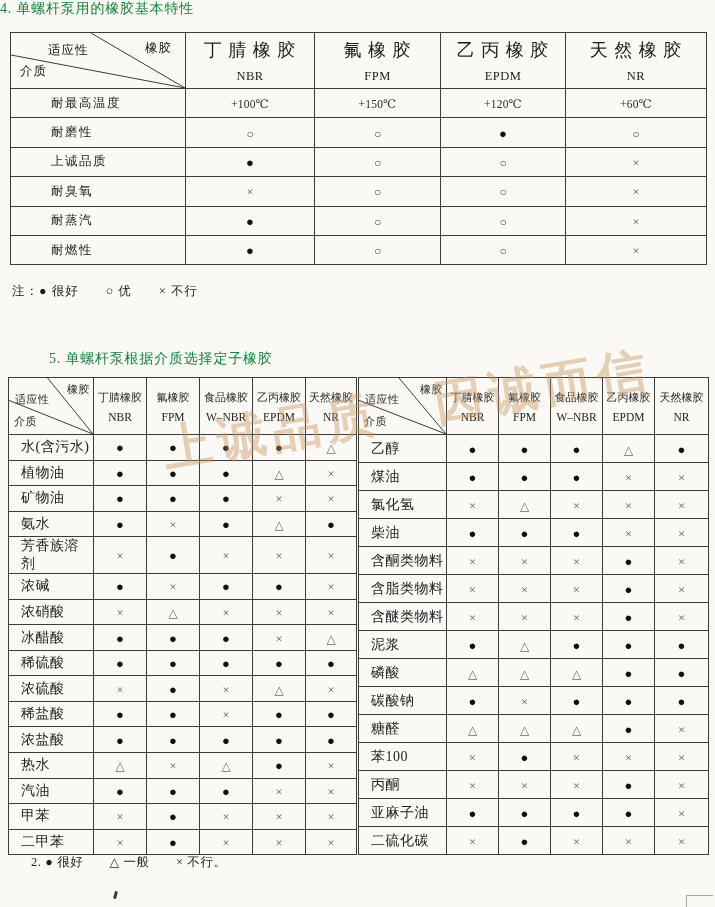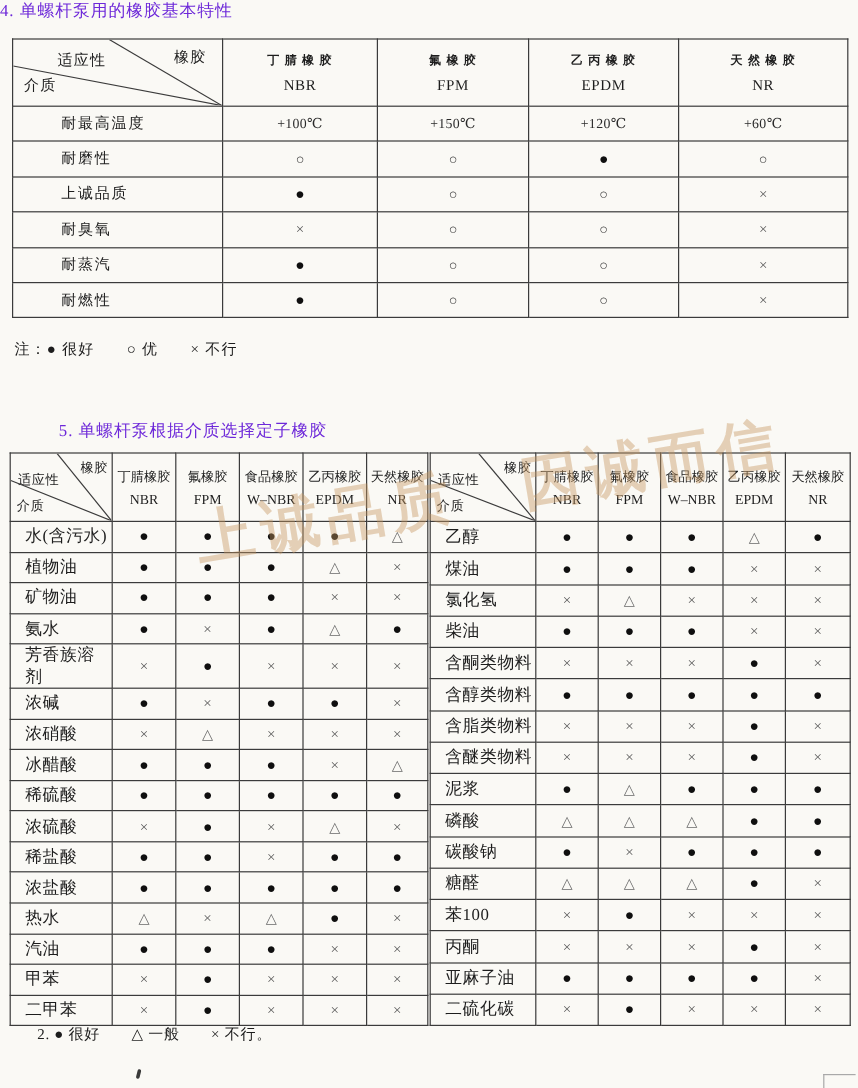--- a/index.html
+++ b/index.html
@@ -3,35 +3,35 @@
 <meta charset="utf-8">
 <style>
   html,body{margin:0;padding:0;}
   body{
     width:715px;height:907px;position:relative;overflow:hidden;
     background:#faf9f5;
     font-family:"Liberation Serif","DejaVu Serif",serif;
     color:#1d1d1d;
   }
   .abs{position:absolute;}
-  .sec-title{font-size:14px;letter-spacing:0.8px;color:#6d28d9;}
+  .sec-title{font-size:14px;letter-spacing:0.8px;color:#15803d;}
   
   table.tbl{border-collapse:collapse;table-layout:fixed;}
   table.tbl th,table.tbl td{
     border:1px solid #3b3b3b;padding:0;margin:0;
     text-align:center;vertical-align:middle;font-weight:normal;
     overflow:hidden;
   }
   table.tbl{border:1.5px solid #262626;}
   
   #table4{left:10px;top:32px;width:696px;}
   #table4 thead tr{height:56px;}
   #table4 tbody tr{height:29.4px;margin-top:24px;}
   #table4 td.row-label{text-align:left;padding-left:40px;font-size:12.5px;letter-spacing:1.5px;}
-  #table4 .h-name{font-size:10px;letter-spacing:1px;margin-bottom:7px;font-weight:bold;}
+  #table4 .h-name{font-size:18px;letter-spacing:1px;margin-bottom:7px;}
   #table4 .h-code{font-size:12.5px;letter-spacing:0.5px;}
   
   #t5wrap{left:8px;top:377px;display:flex;gap:1px;}
   #table5-left{width:348px;}
   #table5-right{width:350px;}
   #t5wrap thead tr{height:57px;}
   #t5wrap tbody tr{height:25.55px;}
   #t5wrap td.row-label{text-align:left;padding-left:12px;font-size:14px;letter-spacing:0.5px;}
   #t5wrap .h-name{font-size:11px;letter-spacing:0;margin-bottom:6px;}
   #t5wrap .h-code{font-size:11.5px;}
@@ -412,28 +412,20 @@
         </tr>
         <tr>
           <td class="row-label">含酮类物料</td>
           <td><span class="s-no">×</span></td>
           <td><span class="s-no">×</span></td>
           <td><span class="s-no">×</span></td>
           <td><span class="s-best">●</span></td>
           <td><span class="s-no">×</span></td>
         </tr>
         <tr>
-          <td class="row-label">含醇类物料</td>
-          <td><span class="s-best">●</span></td>
-          <td><span class="s-best">●</span></td>
-          <td><span class="s-best">●</span></td>
-          <td><span class="s-best">●</span></td>
-          <td><span class="s-best">●</span></td>
-        </tr>
-        <tr>
           <td class="row-label">含脂类物料</td>
           <td><span class="s-no">×</span></td>
           <td><span class="s-no">×</span></td>
           <td><span class="s-no">×</span></td>
           <td><span class="s-best">●</span></td>
           <td><span class="s-no">×</span></td>
         </tr>
         <tr>
           <td class="row-label">含醚类物料</td>
           <td><span class="s-no">×</span></td>

